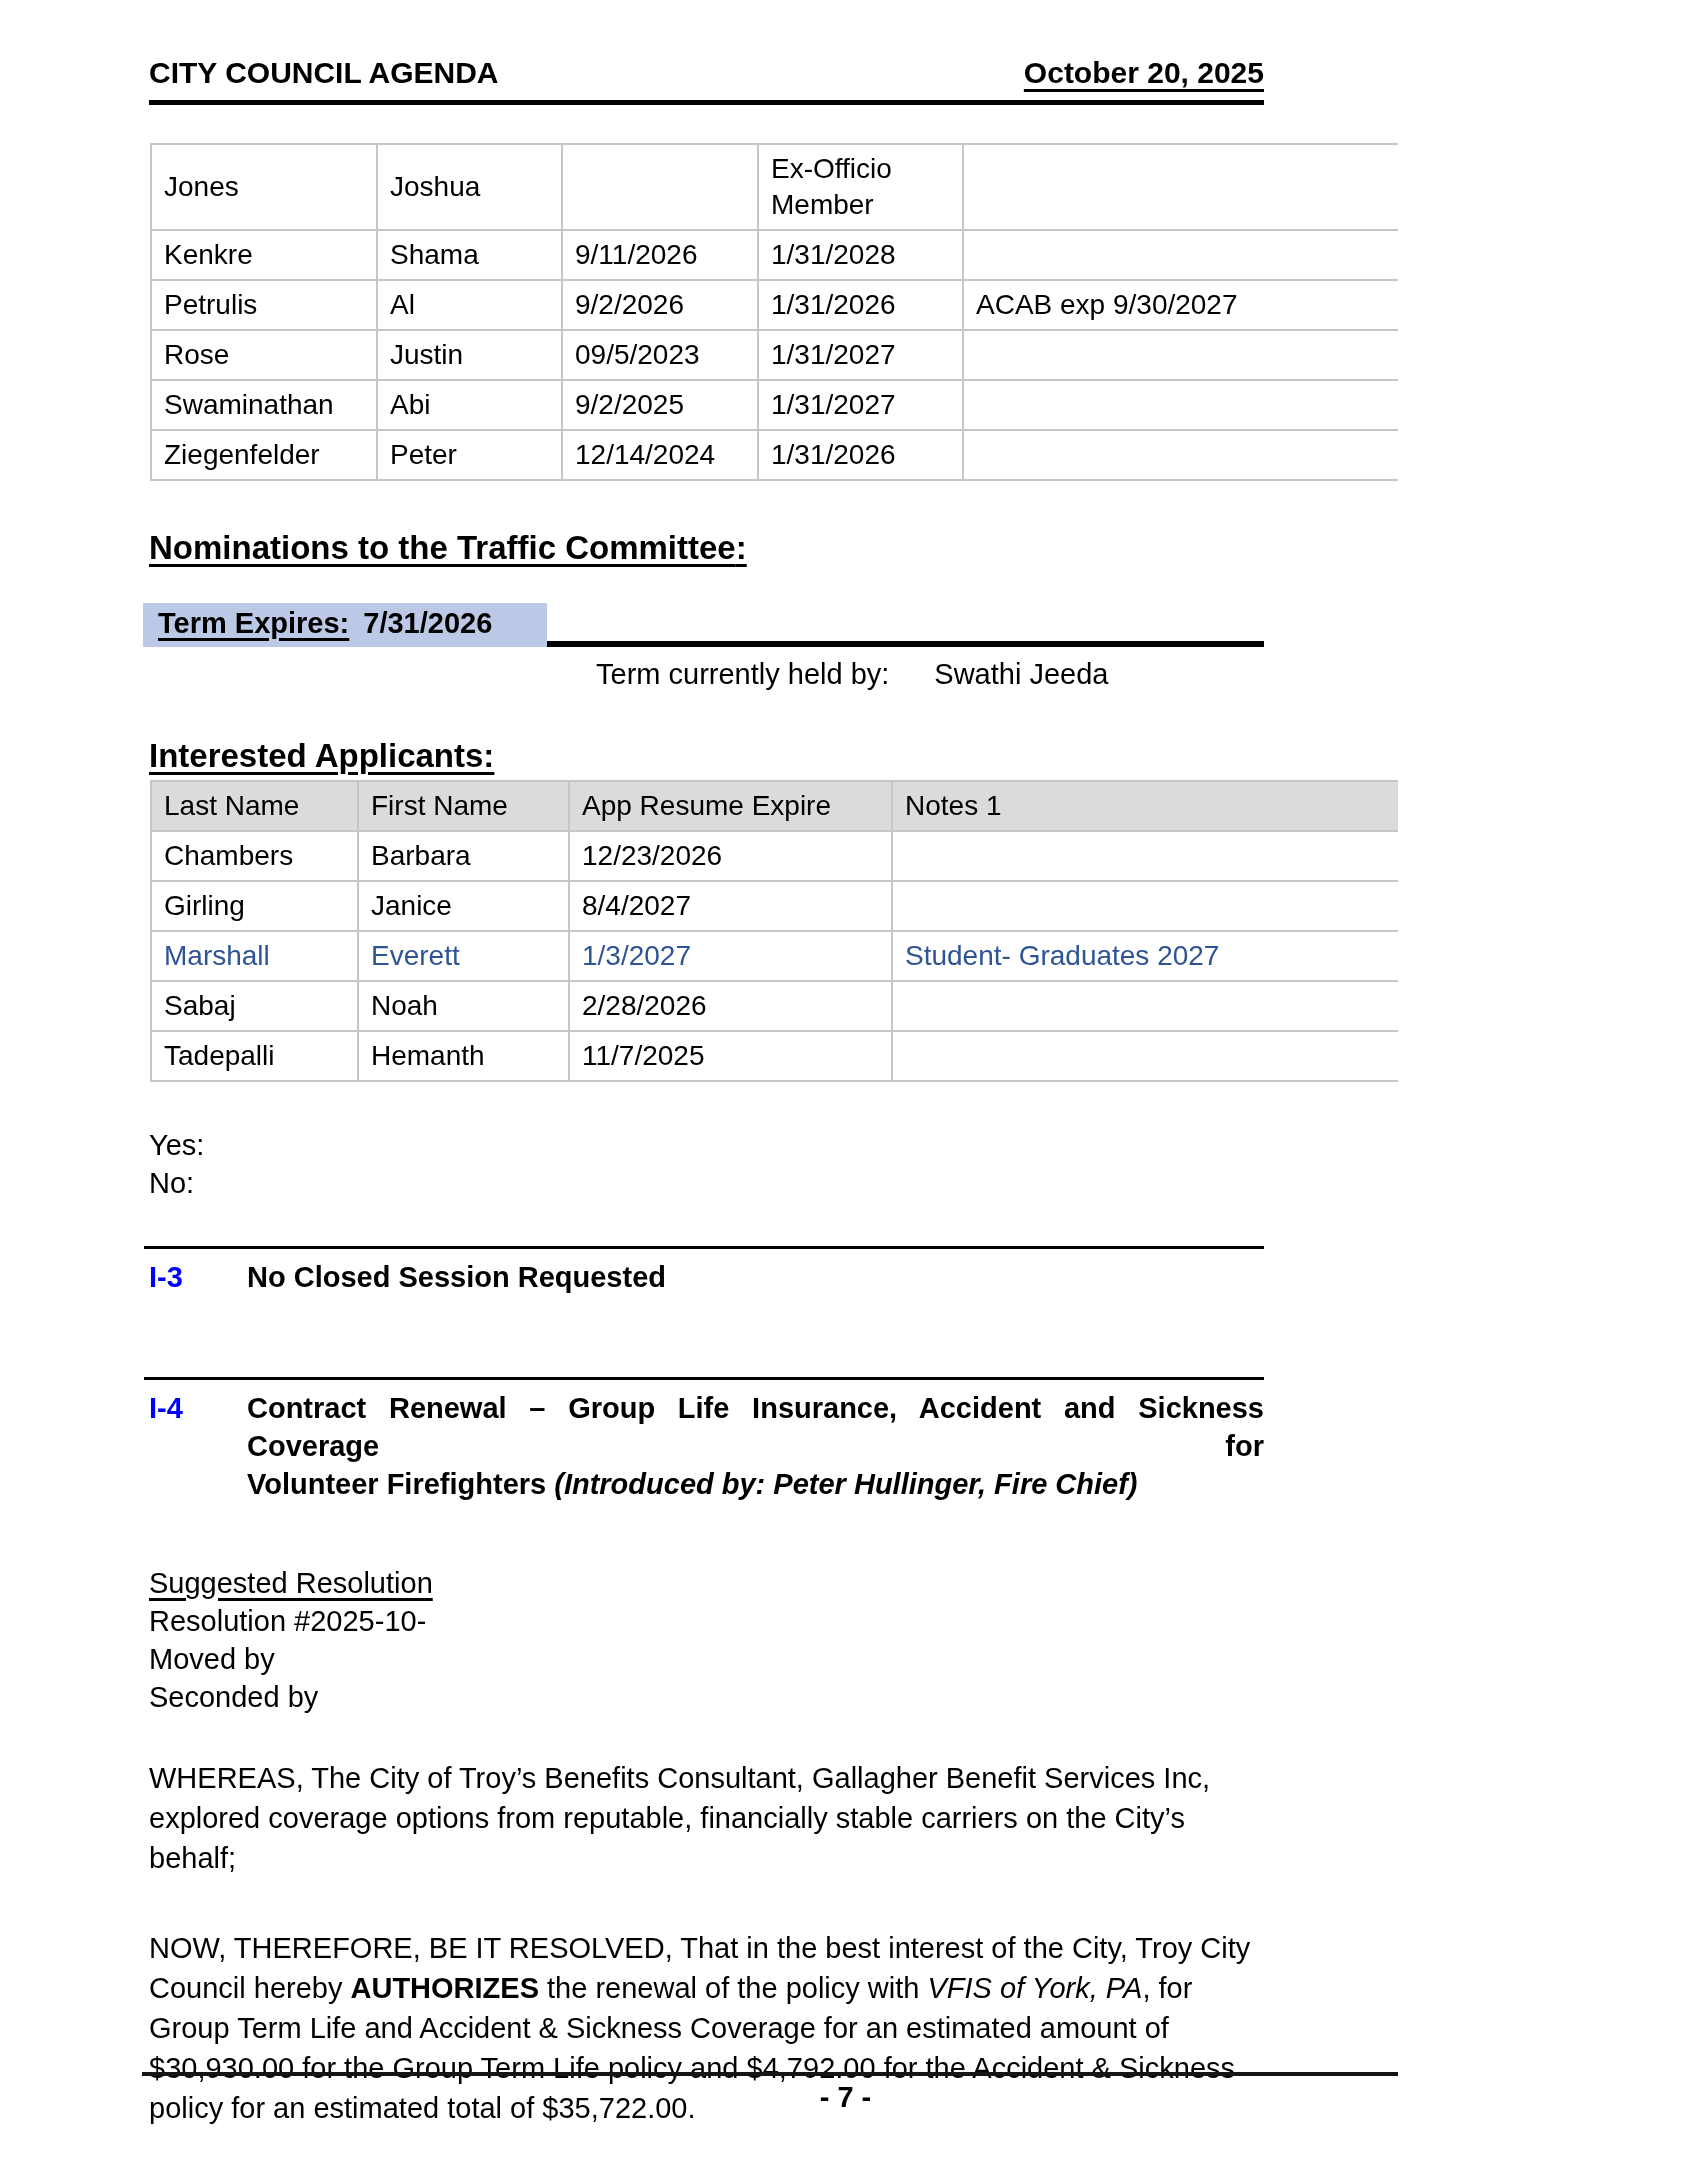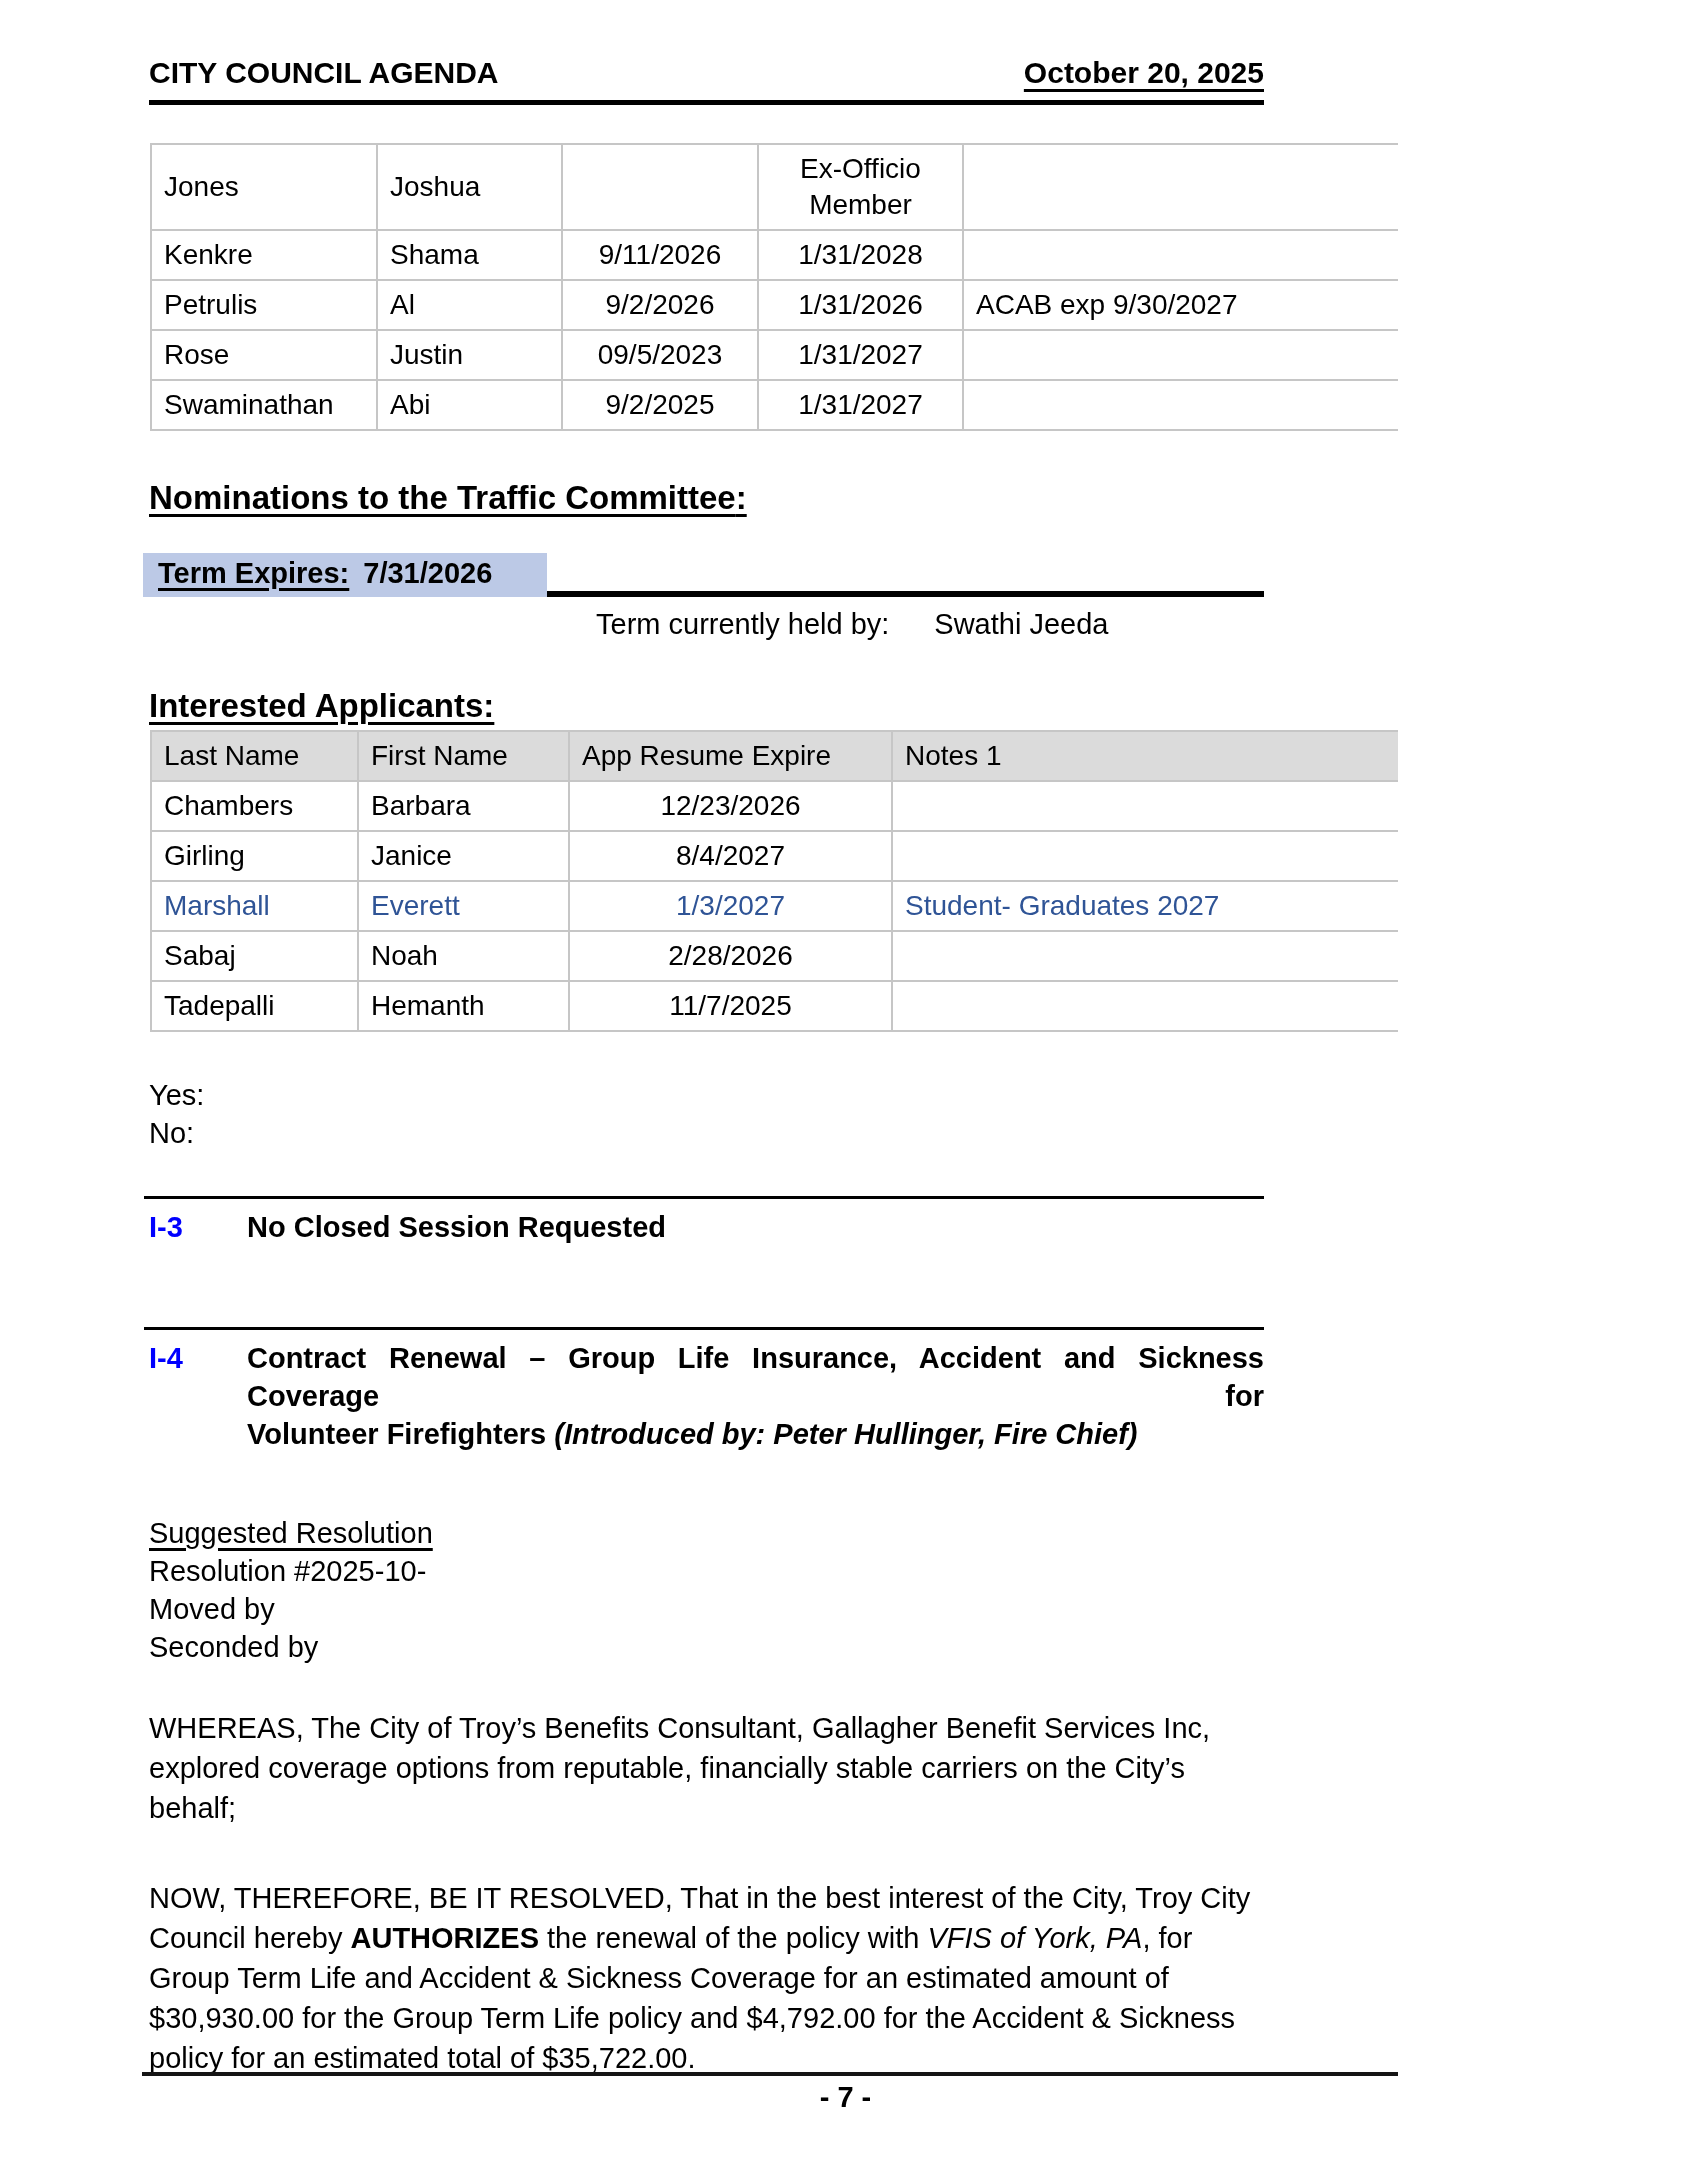--- a/index.html
+++ b/index.html
@@ -12,21 +12,21 @@
 
   
   .doc-header{display:flex;justify-content:space-between;align-items:flex-end;
     font-weight:bold;font-size:30px;padding-bottom:10px;border-bottom:5px solid #000;}
   .doc-header .date{text-decoration:underline;text-decoration-thickness:3px;text-underline-offset:6px;}
 
   
   table.grid{border-collapse:collapse;margin-left:1px;font-size:28px;table-layout:fixed;}
   table.grid td, table.grid th{border:2px solid #c6c6c6;padding:6px 12px;line-height:36px;
     overflow:hidden;white-space:normal;font-weight:normal;text-align:left;vertical-align:middle;}
-  table.grid td.c{text-align:center;}
+  table.grid td.c{text-align:left;}
   table.grid thead th{background:#dbdbdb;}
   tr.row-blue{color:var(--appblue,#2F5496);}
 
   
   .sec-heading{font-weight:bold;text-decoration:underline;text-decoration-thickness:3px;
     text-underline-offset:5px;font-size:33px;}
   .no-underline{text-decoration:none;}
 
   
   .term-row{display:flex;align-items:flex-end;margin-top:36px;}
@@ -105,20 +105,27 @@
             <td>Justin</td>
             <td class="c">09/5/2023</td>
             <td class="c">1/31/2027</td>
             <td></td>
           </tr>
           <tr>
             <td>Swaminathan</td>
             <td>Abi</td>
             <td class="c">9/2/2025</td>
             <td class="c">1/31/2027</td>
+            <td></td>
+          </tr>
+          <tr>
+            <td>Ziegenfelder</td>
+            <td>Peter</td>
+            <td class="c">12/14/2024</td>
+            <td class="c">1/31/2026</td>
             <td></td>
           </tr>
         </tbody>
     </table>
 
     <div class="sec-heading" style="margin-top:48px;"><span>Nominations to the Traffic Committee</span><span class="no-underline">:</span></div>
 
     <div class="term-row">
       <div class="term-hl">
         <span class="lbl">Term Expires:</span><span class="val">7/31/2026</span>

